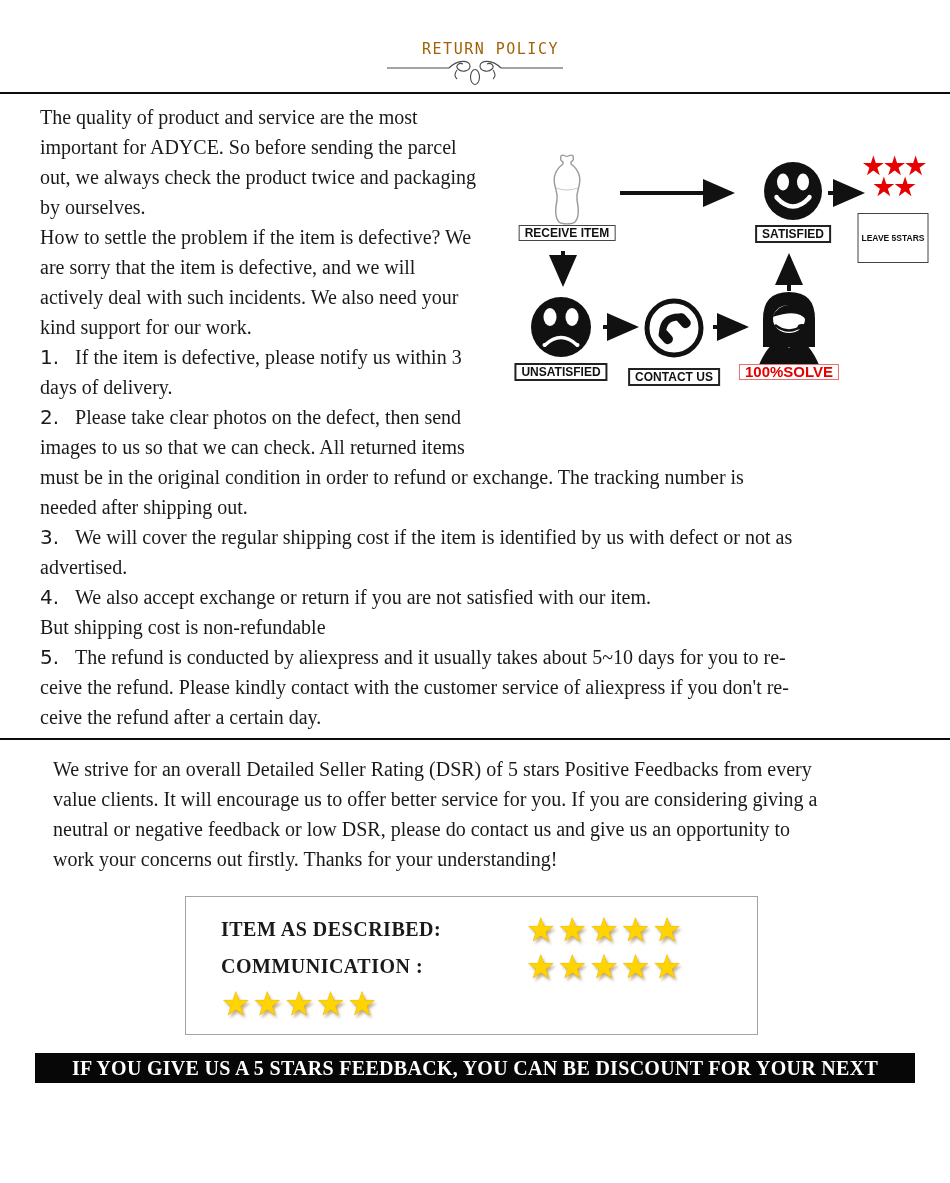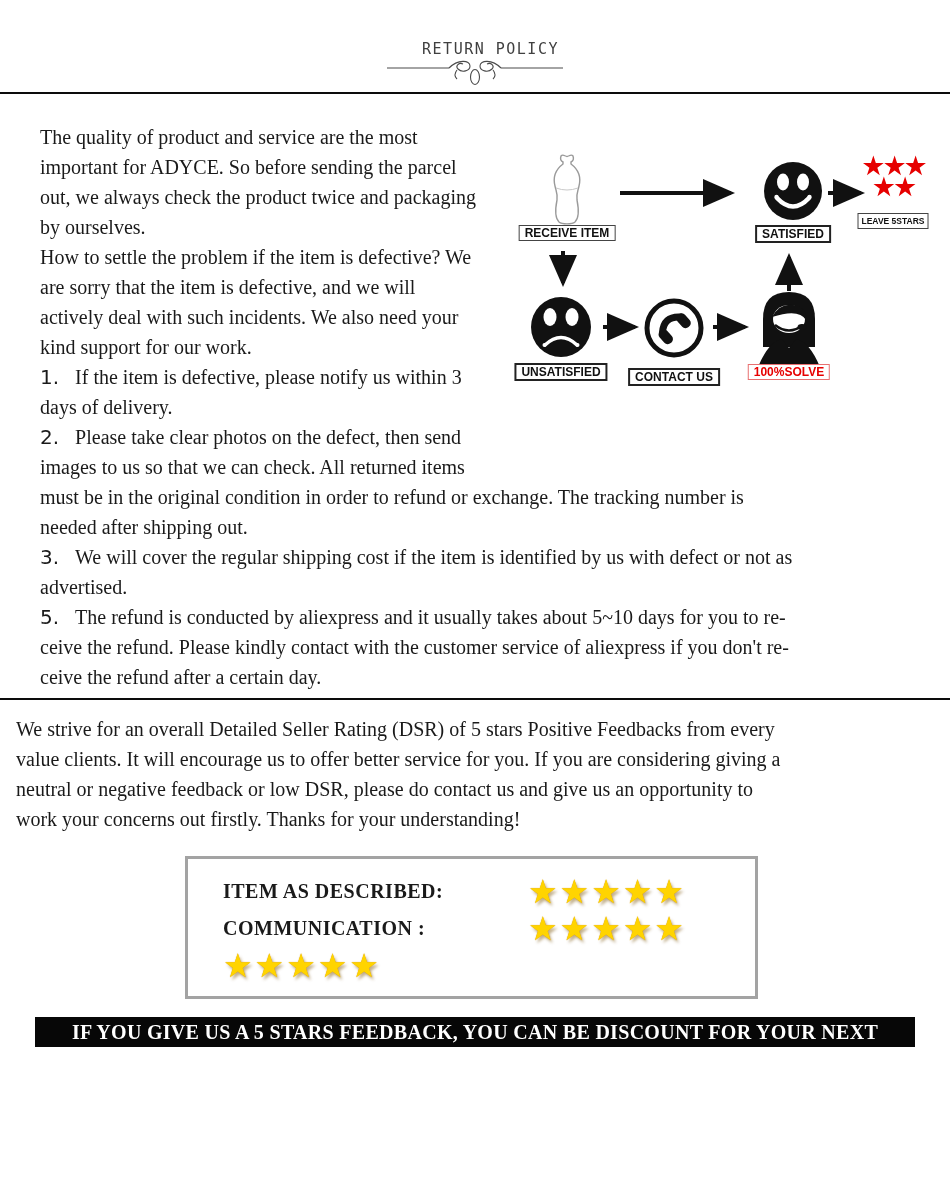--- a/index.html
+++ b/index.html
@@ -1,43 +1,43 @@
 <!DOCTYPE html>
 <html><head>
 <meta charset="utf-8">
 <style>
   html,body{margin:0;padding:0;background:#ffffff;}
   .page{position:relative;width:950px;height:1183px;background:#fff;overflow:hidden;
         font-family:"Liberation Serif", serif;color:#1a1a1a;}
   
   .sec-head{text-align:center;}
   .sec-title{display:inline-block;font-family:"DejaVu Sans Mono", monospace;
-             font-size:15px;letter-spacing:1.5px;color:#404040;margin-left:31px;}
+             font-size:15px;letter-spacing:1.5px;color:#a16207;margin-left:31px;}
   .ornament{display:block;margin:0 auto;}
   .rule{border:none;border-top:2px solid #0c0c0c;margin:6px 0 0 0;}
   
-  .policy-body{padding:28px 40px 0 40px;font-size:20px;line-height:30px;}
+  .policy-body{padding:8px 40px 0 40px;font-size:20px;line-height:30px;}
   .flow-spacer{float:right;width:368px;height:350px;}
   .para{margin:0;white-space:pre-line;}
   .item{margin:0;white-space:pre-line;}
   .marker{font-family:"DejaVu Sans", sans-serif;font-size:20px;margin-right:16px;white-space:normal;}
   
   .flow{position:absolute;left:525px;top:115px;width:420px;height:272px;}
   .flow svg{position:absolute;left:0;top:0;overflow:visible;}
   .flabel{position:absolute;transform:translateX(-50%);white-space:nowrap;
           font-family:"Liberation Sans", sans-serif;font-weight:bold;font-size:12px;
           color:#111;background:#fff;border:1px solid #444;padding:1px 5px;line-height:12px;}
   .flabel.thick{border-width:2px;border-color:#222;}
   .flabel.red{color:#e60000;border-color:#e87070;}
   .redstars{position:absolute;left:368px;top:40px;transform:translateX(-50%);
             text-align:center;color:#e60000;font-family:"DejaVu Sans", sans-serif;
             font-size:27px;line-height:21px;letter-spacing:-3px;width:110px;}
   
-  .fb-para{padding:14px 40px 0 16px;font-size:20px;line-height:30px;white-space:pre-line;margin:0;}
-  .rating-box{margin:22px 0 0 185px;width:573px;border:3px solid #a3a3a3;padding:14px 0 12px 35px;box-sizing:border-box;}
+  .fb-para{padding:14px 40px 0 53px;font-size:20px;line-height:30px;white-space:pre-line;margin:0;}
+  .rating-box{margin:22px 0 0 185px;width:573px;border:1px solid #a3a3a3;padding:14px 0 12px 35px;box-sizing:border-box;}
   .rating-row{display:flex;align-items:center;height:37px;}
   .rating-label{width:305px;font-weight:bold;font-size:20px;letter-spacing:0.5px;}
   .gold-stars{font-family:"DejaVu Sans", sans-serif;font-size:33px;letter-spacing:2px;
               color:#ffd400;text-shadow:0 0 1px #c8860b, 2px 3px 3px rgba(120,80,0,0.45);}
   .banner{margin:18px 35px 0 35px;background:#070707;color:#fff;text-align:center;
           height:30px;line-height:30px;font-weight:bold;font-size:20px;letter-spacing:0.3px;
           font-family:"Liberation Serif", serif;}
 </style>
 </head>
 <body>
@@ -71,20 +71,22 @@
 actively deal with such incidents. We also need your
 kind support for our work.</p>
     <p class="item"><span class="marker">1.</span><span>If the item is defective, please notify us within 3
 days of delivery.</span></p>
     <p class="item"><span class="marker">2.</span><span>Please take clear photos on the defect, then send
 images to us so that we can check. All returned items
 must be in the original condition in order to refund or exchange. The tracking number is
 needed after shipping out.</span></p>
     <p class="item"><span class="marker">3.</span><span>We will cover the regular shipping cost if the item is identified by us with defect or not as
 advertised.</span></p>
+    <p class="item"><span class="marker">4.</span><span>We also accept exchange or return if you are not satisfied with our item.
+But shipping cost is non-refundable</span></p>
     <p class="item"><span class="marker">5.</span><span>The refund is conducted by aliexpress and it usually takes about 5~10 days for you to re-
 ceive the refund. Please kindly contact with the customer service of aliexpress if you don't re-
 ceive the refund after a certain day.</span></p>
   </div>
 
   <div class="flow">
     <svg width="420" height="272" viewBox="0 0 420 272">
       <defs>
         <marker id="ah" markerWidth="9" markerHeight="8" refX="7" refY="3.5" orient="auto">
           <path d="M0,0 L8,3.5 L0,7 Z" fill="#111"></path>
@@ -139,24 +141,24 @@
         <path d="M -31,42 Q -20,16 -7,14 L 0,23 L 7,14 Q 20,16 31,42 Z" fill="#111"></path>
       </g>
     </svg>
 
     <div class="redstars">
       <div>★★★</div>
       <div>★★</div>
     </div>
     <span class="flabel" style="left:42px;top:110px;">RECEIVE ITEM</span>
     <span class="flabel thick" style="left:268px;top:110px;">SATISFIED</span>
-    <span class="flabel" style="left:368px;top:98px;font-size:8.5px;padding:1px 3px;">LEAVE 5STARS</span>
+    <span class="flabel" style="left:368px;top:98px;font-size:8.5px;padding:18px 3px;">LEAVE 5STARS</span>
     <span class="flabel thick" style="left:36px;top:248px;">UNSATISFIED</span>
     <span class="flabel thick" style="left:149px;top:253px;">CONTACT US</span>
-    <span class="flabel red" style="left:264px;top:249px;font-size:12px;">100%SOLVE</span>
+    <span class="flabel red" style="left:264px;top:249px;font-size:15px;">100%SOLVE</span>
   </div>
 
   <hr class="rule">
 
   <p class="fb-para">We strive for an overall Detailed Seller Rating (DSR) of 5 stars Positive Feedbacks from every
 value clients. It will encourage us to offer better service for you. If you are considering giving a
 neutral or negative feedback or low DSR, please do contact us and give us an opportunity to
 work your concerns out firstly. Thanks for your understanding!</p>
 
   <div class="rating-box">

